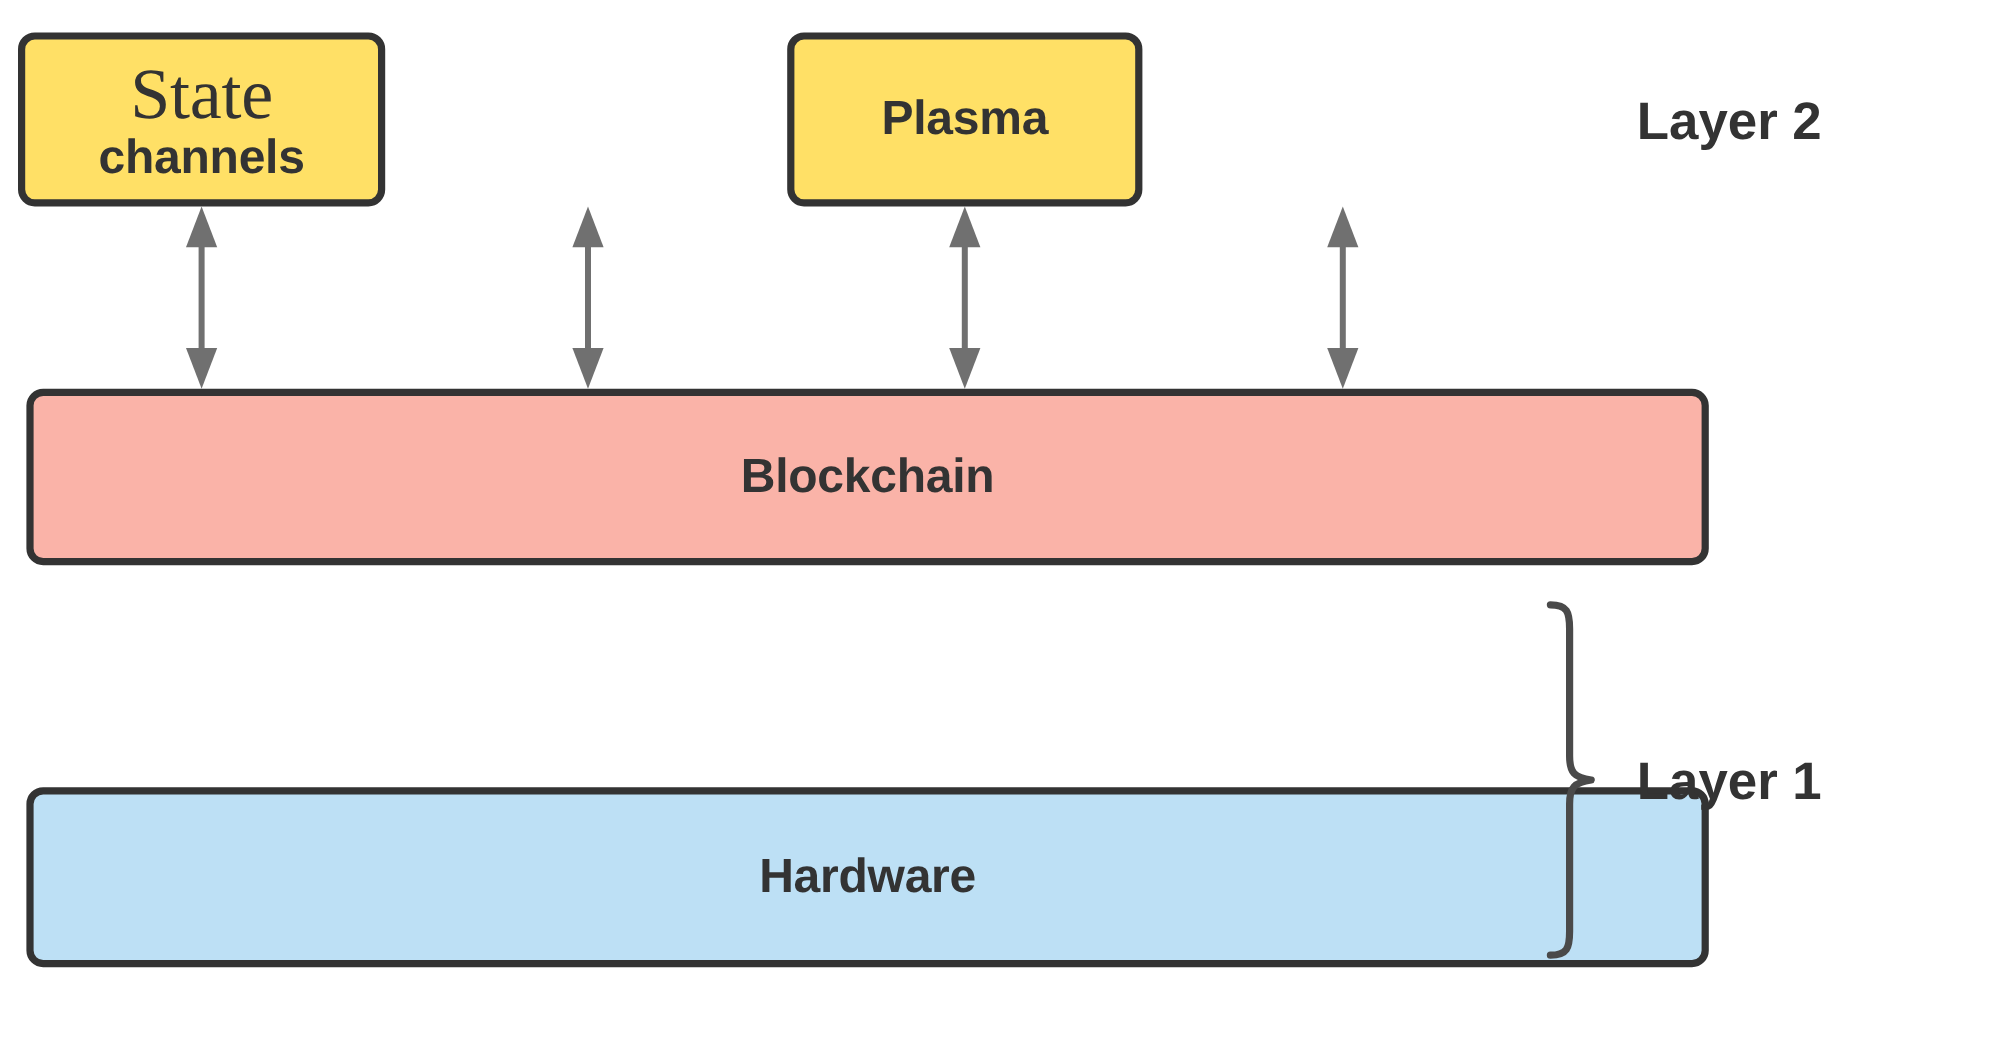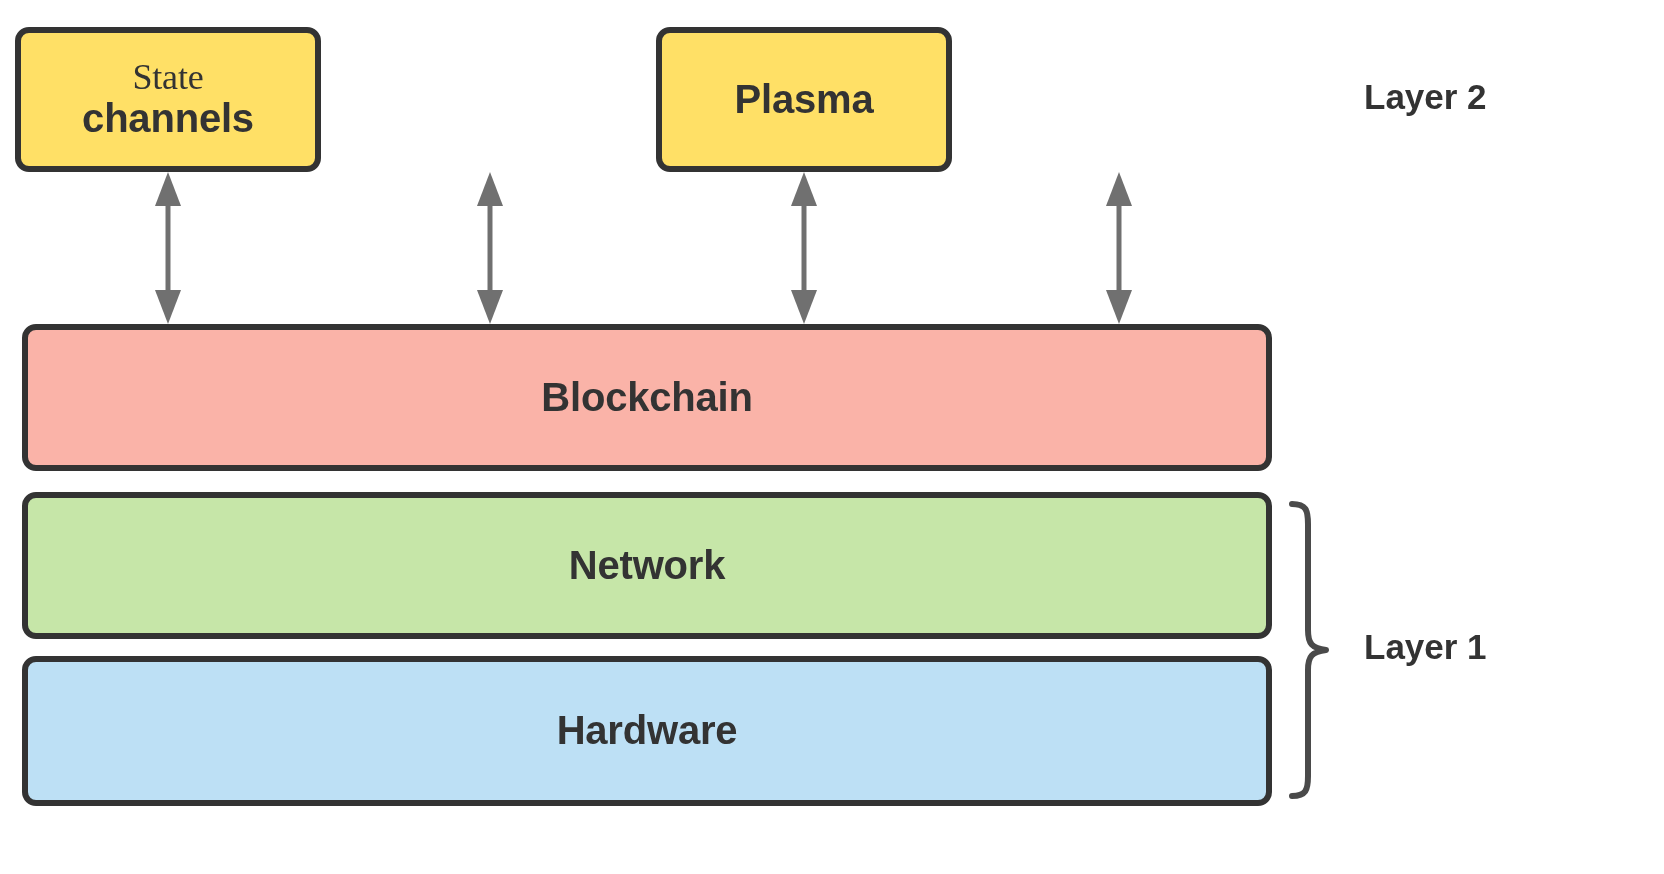--- a/index.html
+++ b/index.html
@@ -46,34 +46,34 @@
     font-size: 38px;
   }
   #box-state-channels { left: 15px;   width: 306px; }
   #box-sidechains     { left: 342px;  width: 296px; }
   #box-plasma         { left: 656px;  width: 296px; }
   #box-rollups        { left: 970px;  width: 298px; }
 
   .serif-line {
     font-family: "Liberation Serif", serif;
     font-weight: normal;
-    font-size: 36px;
+    font-size: 60px;
     display: block;
   }
   .sans-line {
     font-family: "Liberation Sans", sans-serif;
     font-weight: bold;
     font-size: 40px;
     display: block;
   }
 
   
   .wide-box {
     left: 22px;
-    width: 1250px;
+    width: 1402px;
     font-size: 40px;
   }
   #box-blockchain { top: 324px; height: 147px; background: #FAB3A8; }
   #box-network    { top: 492px; height: 147px; background: #C6E6A8; }
   #box-hardware   { top: 656px; height: 150px; background: #BDE0F5; }
 
   
   .arrow-svg {
     position: absolute;
     top: 172px;
@@ -95,21 +95,21 @@
     height: 300px;
     overflow: visible;
   }
 
   
   .layer-caption {
     position: absolute;
     color: #333333;
     font-family: "Liberation Sans", sans-serif;
     font-weight: bold;
-    font-size: 35px;
+    font-size: 44px;
     white-space: nowrap;
   }
   #caption-layer-2 { left: 1364px; top: 77px;  }
   #caption-layer-1 { left: 1364px; top: 373px; }
   #caption-layer-0 { left: 1364px; top: 627px; }
 </style>
 </head>
 <body>
 
 <div id="diagram-root">
@@ -148,23 +148,20 @@
   <svg class="arrow-svg" id="arrow-rollups" viewBox="0 0 46 152">
     <line x1="23" y1="20" x2="23" y2="132" stroke="#707070" stroke-width="5"></line>
     <polygon points="23,0 36,34 10,34" fill="#707070"></polygon>
     <polygon points="23,152 36,118 10,118" fill="#707070"></polygon>
   </svg>
 
   <div class="node-box wide-box" id="box-blockchain">
     <span>Blockchain</span>
   </div>
 
-  <div class="node-box wide-box" id="box-network">
-    <span>Network</span>
-  </div>
 
   <div class="node-box wide-box" id="box-hardware">
     <span>Hardware</span>
   </div>
 
   <svg id="brace-layer0" viewBox="0 0 46 300">
     <path d="M 4 4
              C 18 4, 20 10, 20 24
              L 20 130
              C 20 144, 24 148, 38 150

